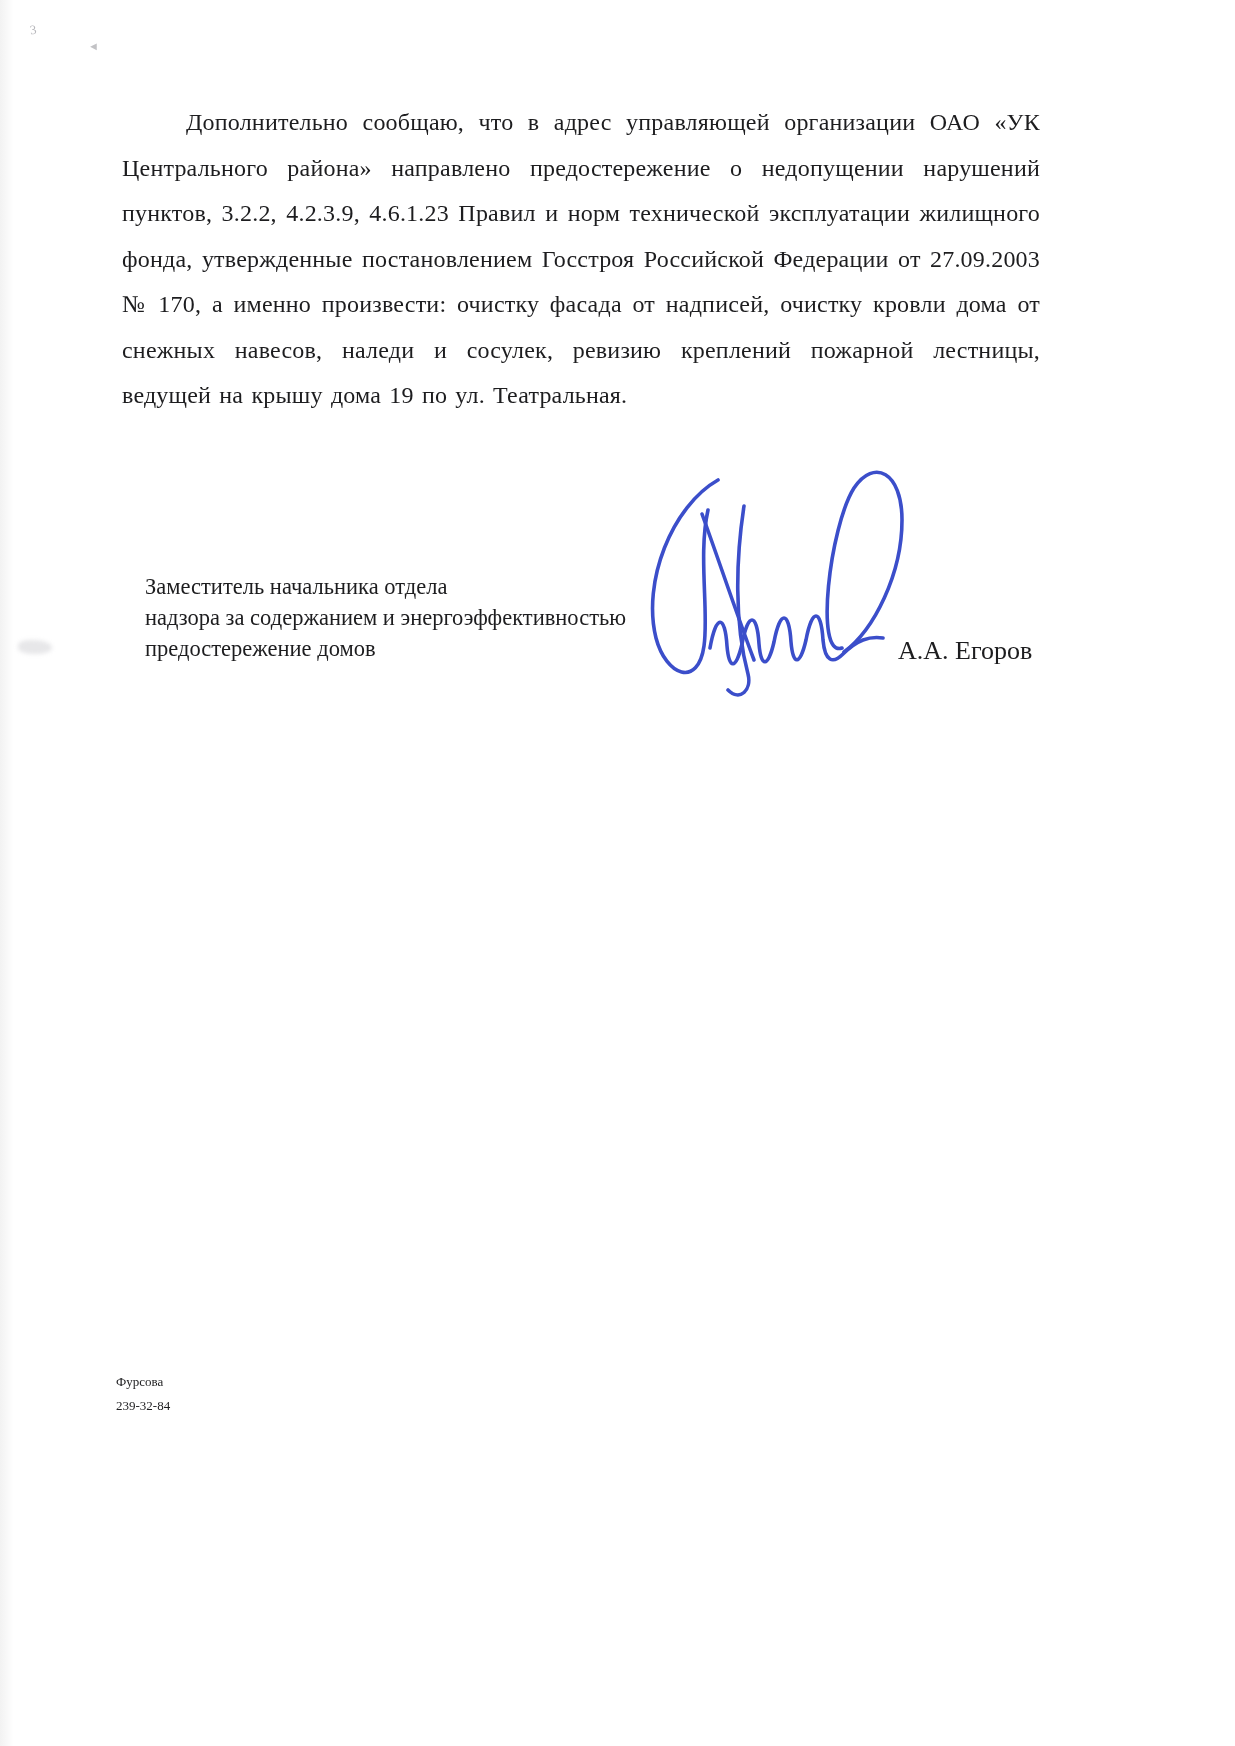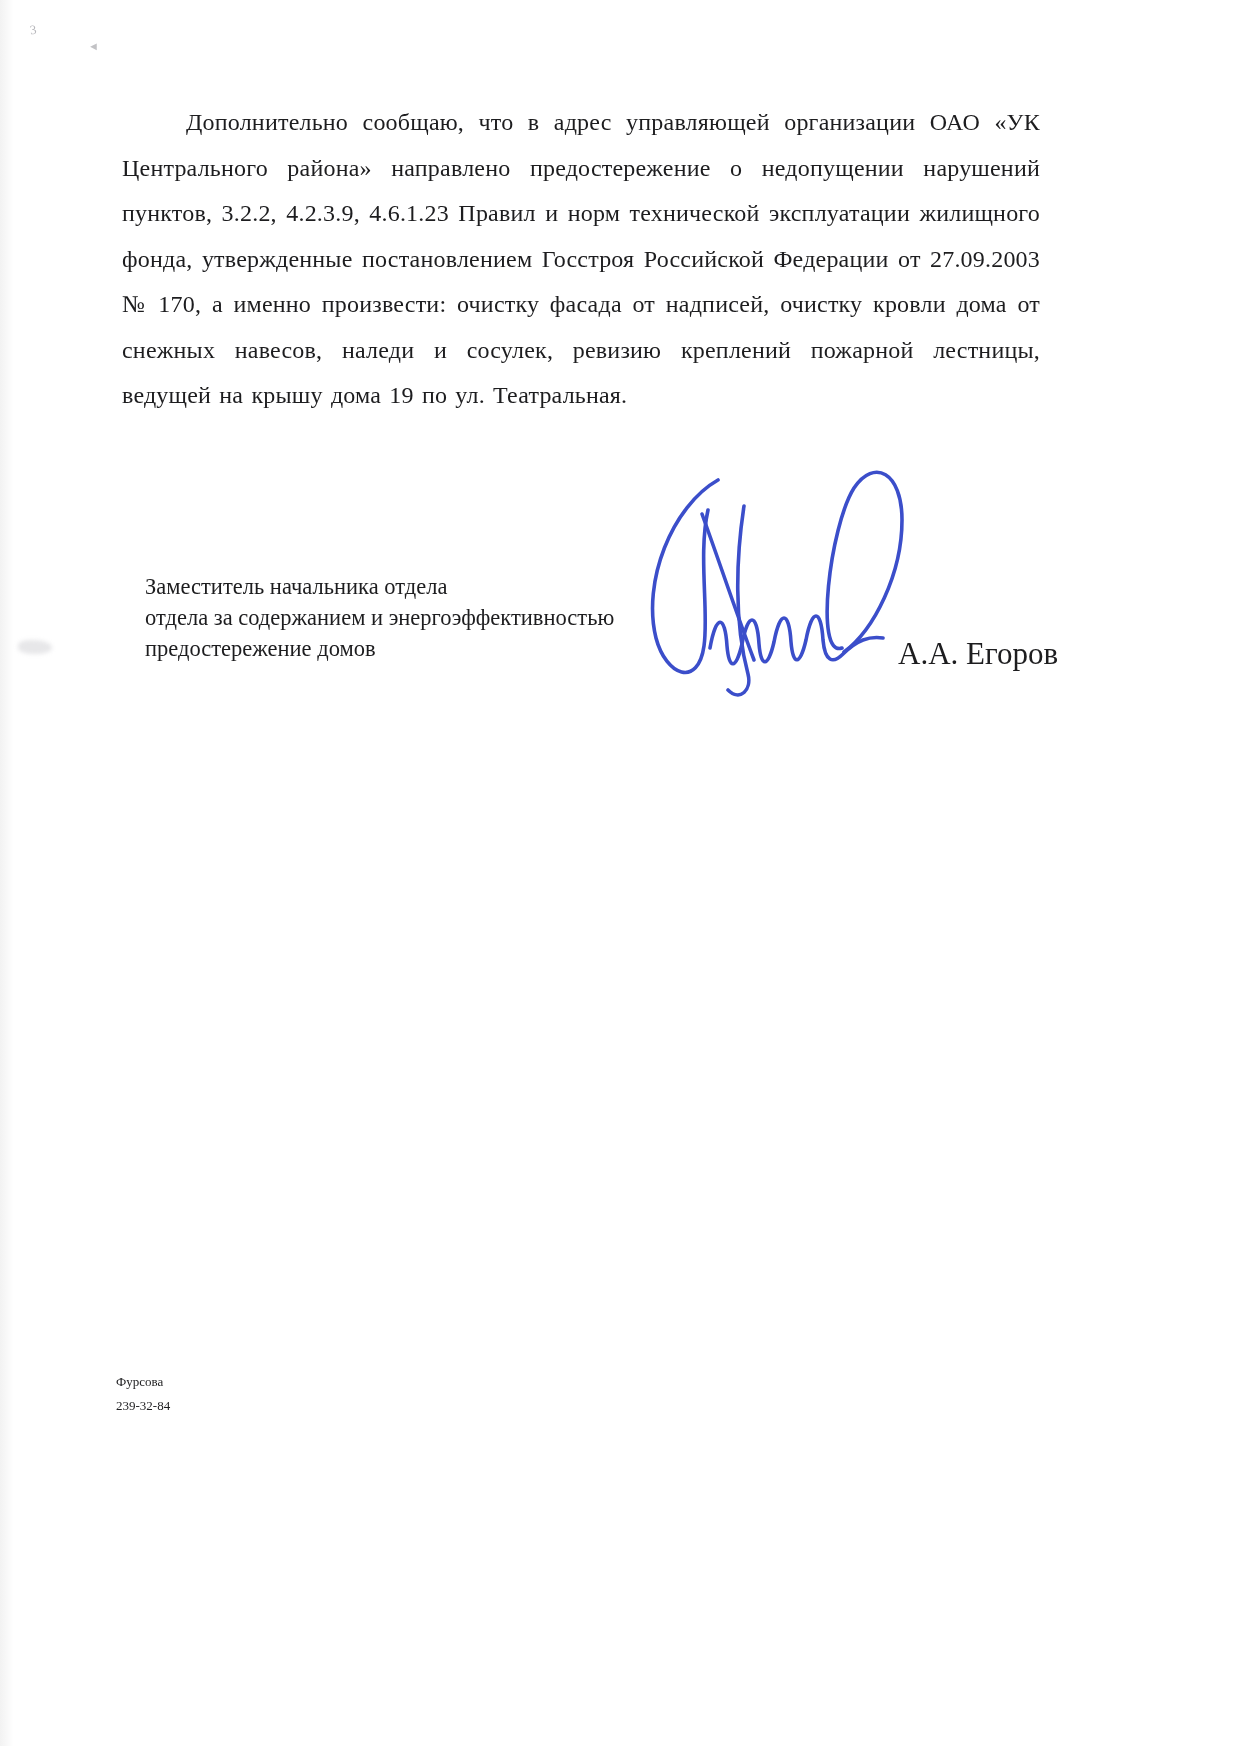--- a/index.html
+++ b/index.html
@@ -76,21 +76,21 @@
     position: absolute;
     left: 606px;
     top: 462px;
     width: 310px;
     height: 260px;
   }
   .signer-name {
     position: absolute;
     left: 898px;
     top: 636px;
-    font-size: 31px;
+    font-size: 26px;
     white-space: nowrap;
     text-align: right;
   }
 
   .footer-contact {
     position: absolute;
     left: 116px;
     top: 1370px;
     font-size: 13px;
     line-height: 24px;
@@ -104,21 +104,21 @@
   <span class="scan-artifact artifact-corner">3</span>
   <span class="scan-artifact artifact-dot">◄</span>
   <div class="scan-artifact artifact-smudge"></div>
 
   <p class="body-paragraph">Дополнительно сообщаю, что в адрес управляющей организации ОАО «УК Центрального района» направлено предостережение о недопущении нарушений пунктов, 3.2.2, 4.2.3.9, 4.6.1.23 Правил и норм технической эксплуатации жилищного фонда, утвержденные постановлением Госстроя Российской Федерации от 27.09.2003 № 170, а именно произвести:  очистку фасада от надписей,  очистку кровли дома от снежных навесов, наледи и сосулек,  ревизию креплений пожарной лестницы, ведущей на крышу дома 19 по ул. Театральная.</p>
 
   <div class="signature-area">
 
     <div class="signer-title">
       <div>Заместитель начальника отдела</div>
-      <div>отдела за содержанием и энергоэффективностью</div>
+      <div>надзора за содержанием и энергоэффективностью</div>
       <div>предостережение домов</div>
     </div>
 
     <svg class="signature-ink" viewBox="0 0 310 260" fill="none" xmlns="http://www.w3.org/2000/svg">
       <g stroke="#2b3fc6" stroke-width="3.6" stroke-linecap="round" fill="none" opacity="0.92">
 
         <path d="M 236 186 C 208 196, 224 64, 248 26 C 268 -4, 296 10, 296 58 C 296 112, 268 168, 238 190"></path>
 
         <path d="M 112 18 C 66 44, 36 120, 50 176 C 60 214, 92 226, 98 184 C 103 150, 92 92, 102 48"></path>
 

